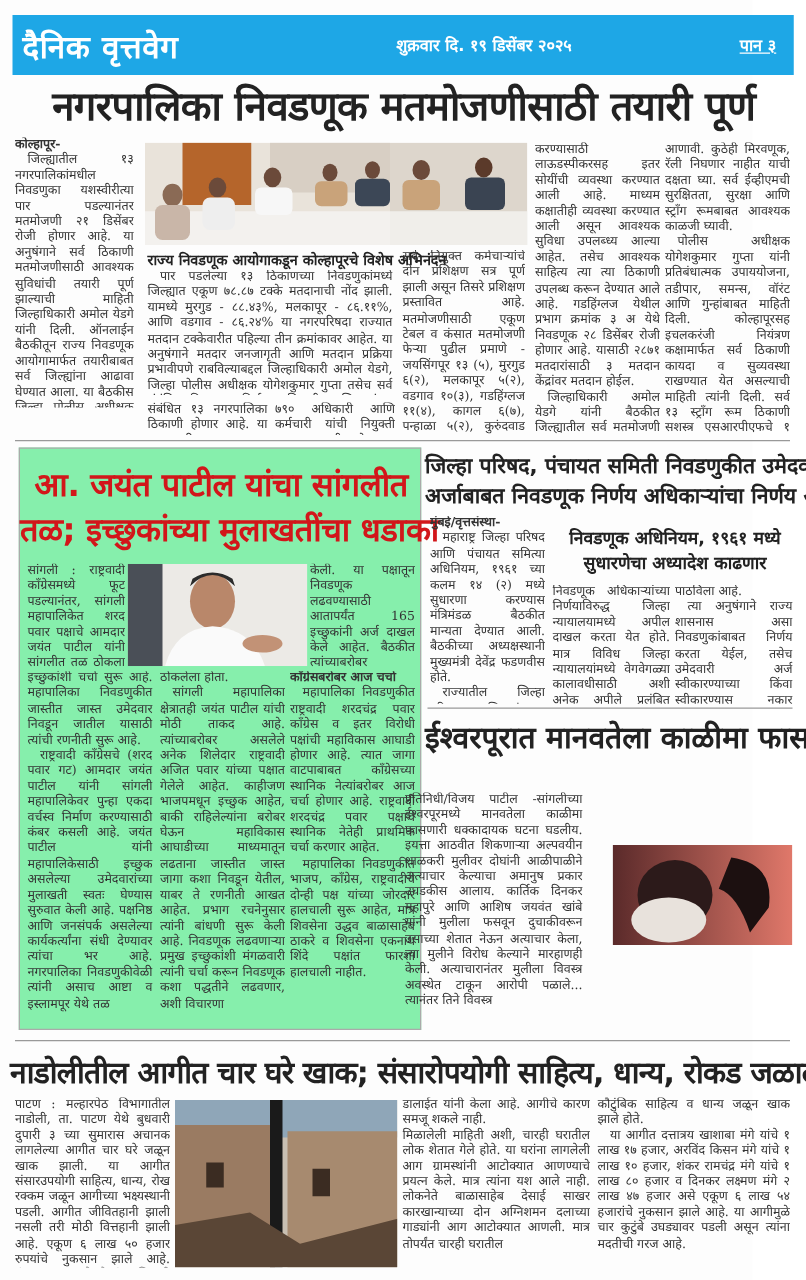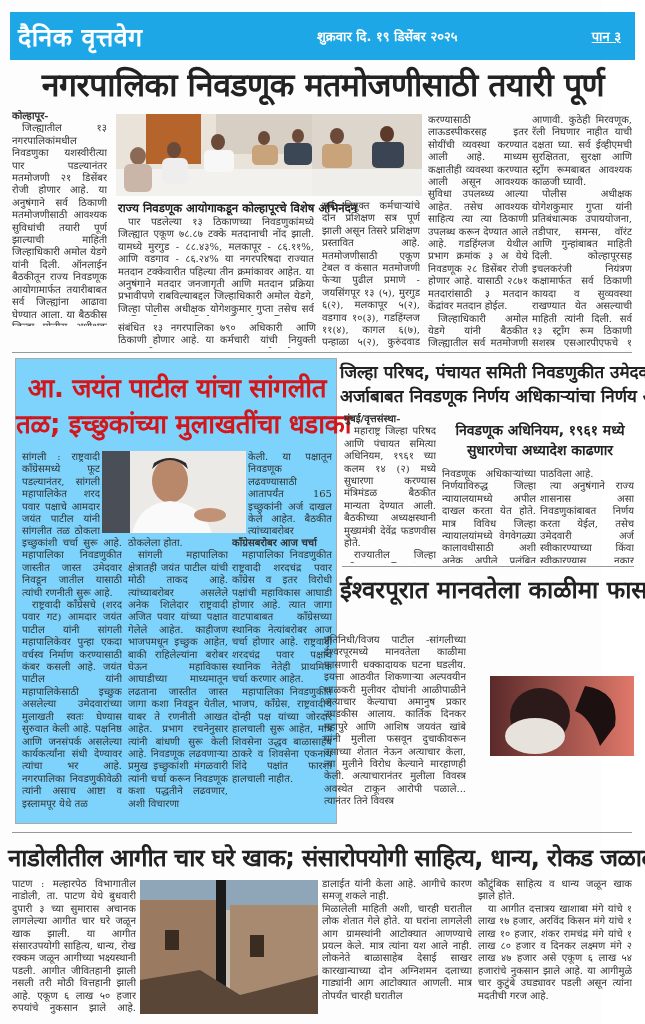--- a/index.html
+++ b/index.html
@@ -18,21 +18,21 @@
   .col { position: absolute; font-family: "DejaVu Serif", serif; font-size: 10px; line-height: 12.4px; color: #333; text-align: justify; overflow: hidden; }
   .col p { margin: 0; text-indent: 10px; }
   .col .dateline { font-weight: bold; text-indent: 0; }
 
   .photo { position: absolute; overflow: hidden; }
   .photo svg { width: 100%; height: 100%; display: block; }
 
   .subhead { position: absolute; font-weight: bold; text-align: center; color: #222; white-space: nowrap; }
   .rule { position: absolute; height: 1px; background: #999; }
 
-  .boxed { position: absolute; left: 15px; top: 358px; width: 322px; height: 466px; border: 1.5px solid #aaa; background: #7dd3fc; }
+  .boxed { position: absolute; left: 15px; top: 358px; width: 322px; height: 466px; border: 1.5px solid #aaa; background: #86efac; }
   .red-head { position: absolute; left: 0; width: 322px; text-align: center; color: #d2161a; font-weight: bold; font-size: 26px; white-space: nowrap; letter-spacing: -0.3px; }
 </style>
 </head>
 <body>
 
 <div class="page">
 
   <div class="masthead">
     <span class="name">दैनिक वृत्तवेग</span>
     <span class="date">शुक्रवार दि. १९ डिसेंबर २०२५</span>

